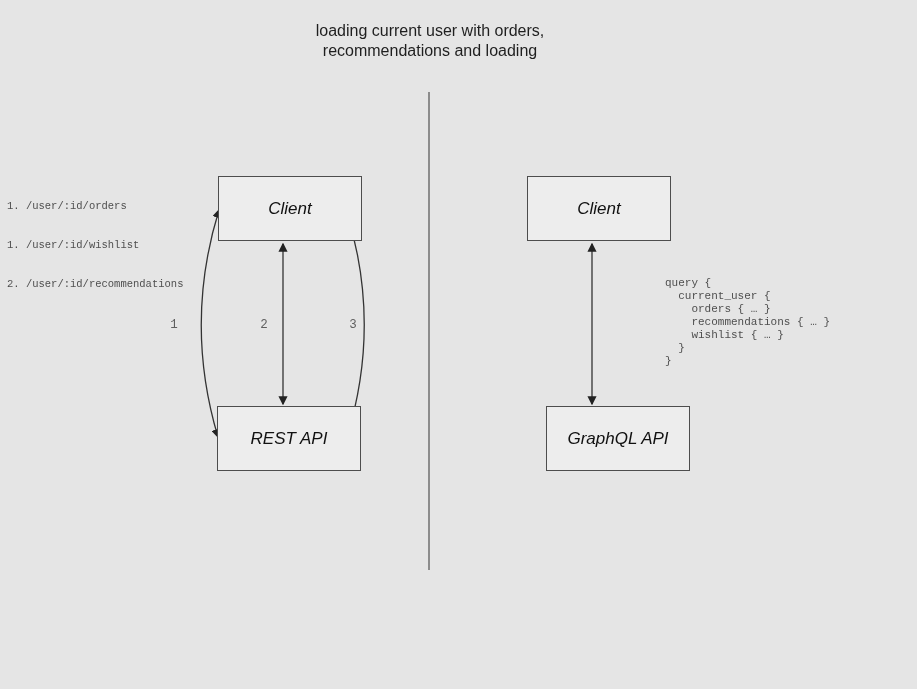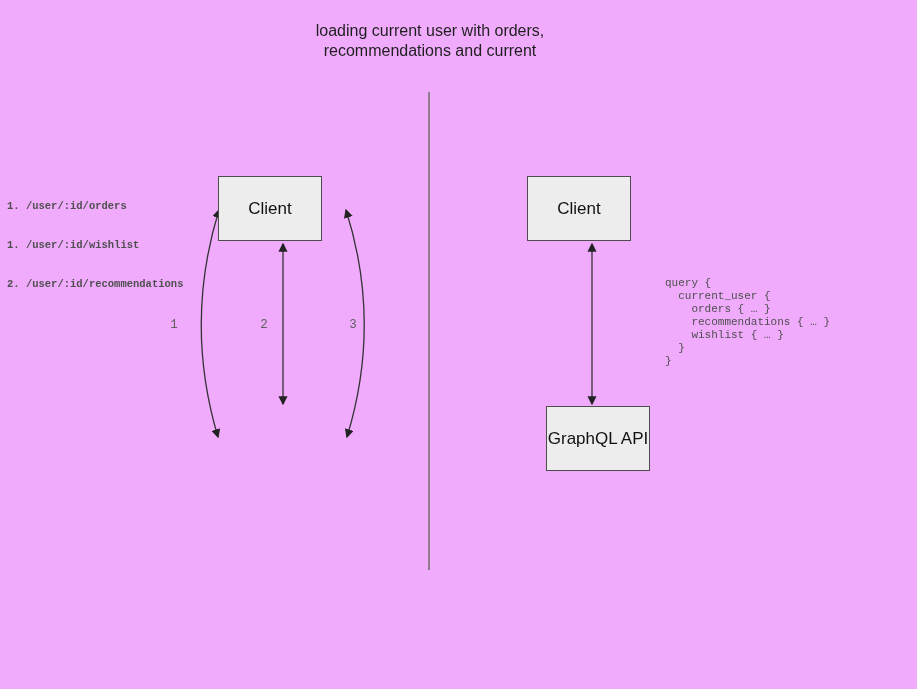--- a/index.html
+++ b/index.html
@@ -1,64 +1,64 @@
 <!DOCTYPE html>
 <html><head>
 <meta charset="utf-8">
 <style>
   html,body{margin:0;padding:0;background:#fff;}
   #stage{
-    position:relative;width:917px;height:689px;background:#f0abfc;overflow:hidden;
+    position:relative;width:917px;height:689px;background:#e5e5e5;overflow:hidden;
     font-family:"Liberation Sans",sans-serif;color:#1a1a1a;
   }
   #title{
     position:absolute;left:0;top:21px;width:860px;text-align:center;
     font-size:16px;line-height:20px;color:#1f1f1f;
   }
   .node-box{
-    position:absolute;width:104px;height:65px;
+    position:absolute;width:144px;height:65px;
     background:#ededed;border:1.5px solid #4d4d4d;box-sizing:border-box;
     display:flex;align-items:center;justify-content:center;
-    font-size:17px;color:#111;
+    font-size:17px;color:#111;font-style:italic;
   }
   #client-left{left:218px;top:176px;}
   #rest-api-box{left:217px;top:406px;}
   #client-right{left:527px;top:176px;}
   #graphql-api-box{left:526px;top:406px;margin-left:20px;}
   #diagram-arrows{position:absolute;left:0;top:0;width:917px;height:689px;}
   .mono{
     font-family:"Liberation Mono","DejaVu Sans Mono",monospace;
     color:#4f4f4f;
   }
   #endpoint-list{
     position:absolute;left:7px;top:174px;font-size:10.5px;line-height:13px;
     white-space:pre;
   }
-  #endpoint-list div{height:13px;font-weight:bold;}
+  #endpoint-list div{height:13px;}
   #query-snippet{
     position:absolute;left:665px;top:277px;margin:0;
     font-size:11px;line-height:13px;white-space:pre;
   }
   .arrow-num{
     position:absolute;width:16px;text-align:center;
     font-family:"Liberation Mono","DejaVu Sans Mono",monospace;
     font-size:12.5px;color:#5f5f5f;
   }
   #arrow-num-1{left:166px;top:318px;}
   #arrow-num-2{left:256px;top:318px;}
   #arrow-num-3{left:345px;top:318px;}
 </style>
 </head>
 <body>
 
 <div id="stage">
 
   <div id="title">
     <div>loading current user with orders,</div>
-    <div>recommendations and current</div>
+    <div>recommendations and loading</div>
   </div>
 
   <svg id="diagram-arrows" viewBox="0 0 917 689" xmlns="http://www.w3.org/2000/svg">
     <defs>
       <marker id="arrowhead" viewBox="0 0 10 10" refX="8.5" refY="5" markerWidth="7" markerHeight="7" orient="auto-start-reverse">
         <path d="M0,0 L10,5 L0,10 z" fill="#222"></path>
       </marker>
     </defs>
 
     <line x1="429" y1="92" x2="429" y2="570" stroke="#6e6e6e" stroke-width="1.5"></line>
@@ -72,20 +72,23 @@
 
   <div id="endpoint-list" class="mono">
     <div>1. /user/:id/orders</div>
     <div>1. /user/:id/wishlist</div>
     <div>2. /user/:id/recommendations</div>
   </div>
 
   <div id="client-left" class="node-box">
     <span>Client</span>
   </div>
+  <div id="rest-api-box" class="node-box">
+    <span>REST API</span>
+  </div>
 
   <div id="arrow-num-1" class="arrow-num">1</div>
   <div id="arrow-num-2" class="arrow-num">2</div>
   <div id="arrow-num-3" class="arrow-num">3</div>
 
   <div id="client-right" class="node-box">
     <span>Client</span>
   </div>
   <div id="graphql-api-box" class="node-box">
     <span>GraphQL API</span>

